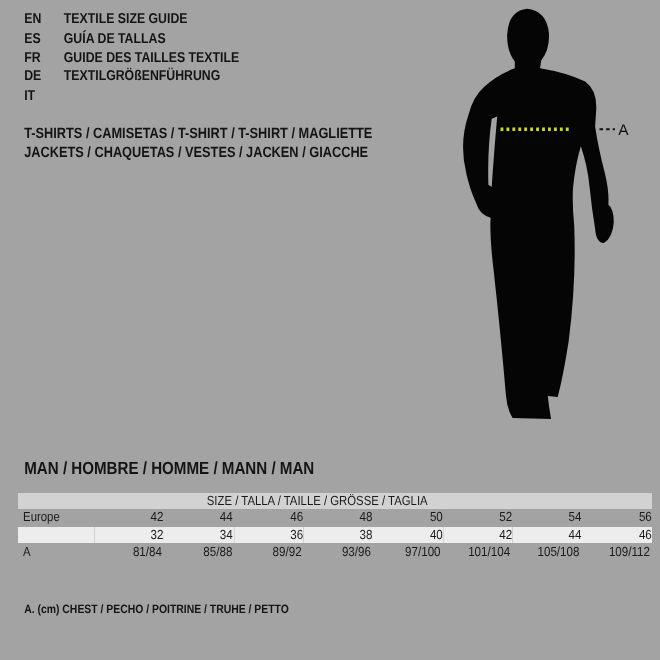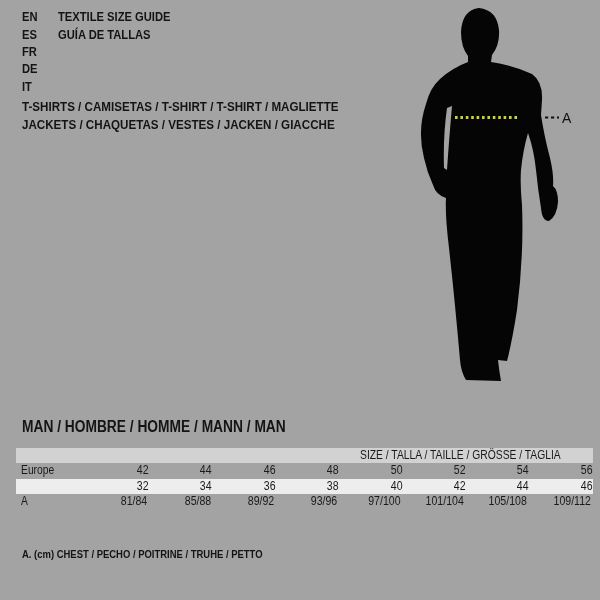--- a/index.html
+++ b/index.html
@@ -10,38 +10,38 @@
   
   .cl{display:inline-block;transform:scaleX(0.86);transform-origin:0 50%;white-space:nowrap;}
   .cx{display:inline-block;transform:scaleX(0.88);transform-origin:50% 50%;white-space:nowrap;}
 
   
   .lang-list{position:absolute;left:22px;top:8px;}
   .lang-row{display:flex;height:17.4px;align-items:center;font-weight:700;font-size:13px;}
   .lang-code{width:36px;}
 
   
-  .product-lines{position:absolute;left:22px;top:98px;font-weight:700;font-size:13.5px;line-height:17.5px;}
+  .product-lines{position:absolute;left:22px;top:112px;font-weight:700;font-size:13.5px;line-height:17.5px;}
 
   
   .figure-wrap{position:absolute;left:410px;top:0;width:180px;height:400px;}
   .figure-wrap svg{display:block;}
   .measure-label{font-family:"Liberation Sans",sans-serif;font-size:14px;fill:#111;}
 
   
   .section-title{position:absolute;left:22px;top:418px;font-weight:700;font-size:16px;}
 
   
   table.size-table{
     position:absolute;left:16px;top:448px;width:577px;
     border-collapse:collapse;table-layout:fixed;font-size:12px;color:#1a1a1a;
   }
   table.size-table td{padding:0;text-align:right;height:15.5px;line-height:15.5px;white-space:nowrap;overflow:hidden;}
   table.size-table td.rowlabel{text-align:left;padding-left:5px;}
-  table.size-table tr.hdr td{background:#d2d2d2;text-align:right;padding-left:1px;height:15px;line-height:15px;}
+  table.size-table tr.hdr td{background:#d2d2d2;text-align:center;padding-left:1px;height:15px;line-height:15px;}
   table.size-table tr.band td{background:#ededed;}
   col.c0{width:70px;}
 
   
   .footnote{position:absolute;left:22px;top:548px;font-weight:700;font-size:11px;}
 </style>
 </head>
 <body>
 
 <div class="page">
@@ -50,23 +50,25 @@
     <div class="lang-row">
       <span class="lang-code"><span class="cl">EN</span></span>
       <span><span class="cl">TEXTILE SIZE GUIDE</span></span>
     </div>
     <div class="lang-row">
       <span class="lang-code"><span class="cl">ES</span></span>
       <span><span class="cl">GUÍA DE TALLAS</span></span>
     </div>
     <div class="lang-row">
       <span class="lang-code"><span class="cl">FR</span></span>
+      <span><span class="cl">GUIDE DES TAILLES TEXTILE</span></span>
     </div>
     <div class="lang-row">
       <span class="lang-code"><span class="cl">DE</span></span>
+      <span><span class="cl">TEXTILGRÖßENFÜHRUNG</span></span>
     </div>
     <div class="lang-row">
       <span class="lang-code"><span class="cl">IT</span></span>
     </div>
   </div>
 
   <div class="product-lines">
     <div><span class="cl">T-SHIRTS / CAMISETAS / T-SHIRT / T-SHIRT / MAGLIETTE</span></div>
     <div><span class="cl">JACKETS / CHAQUETAS / VESTES / JACKEN / GIACCHE</span></div>
   </div>

